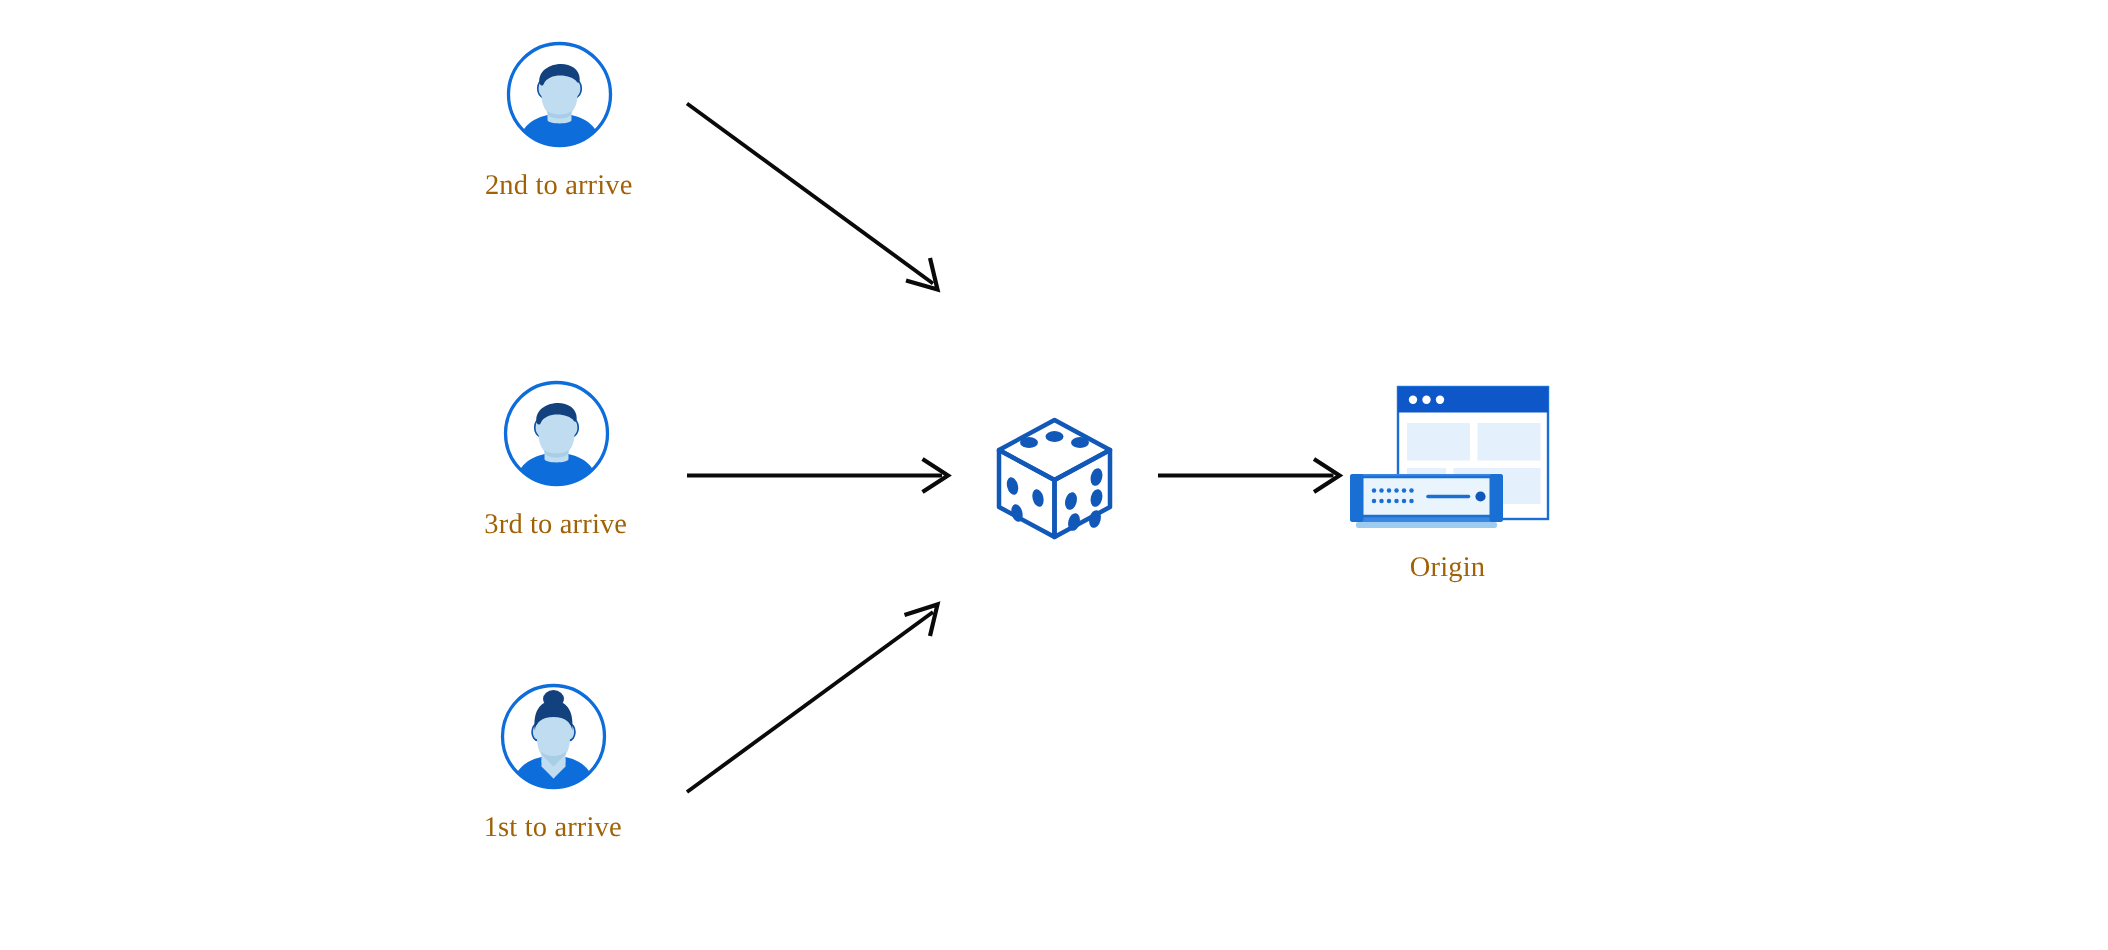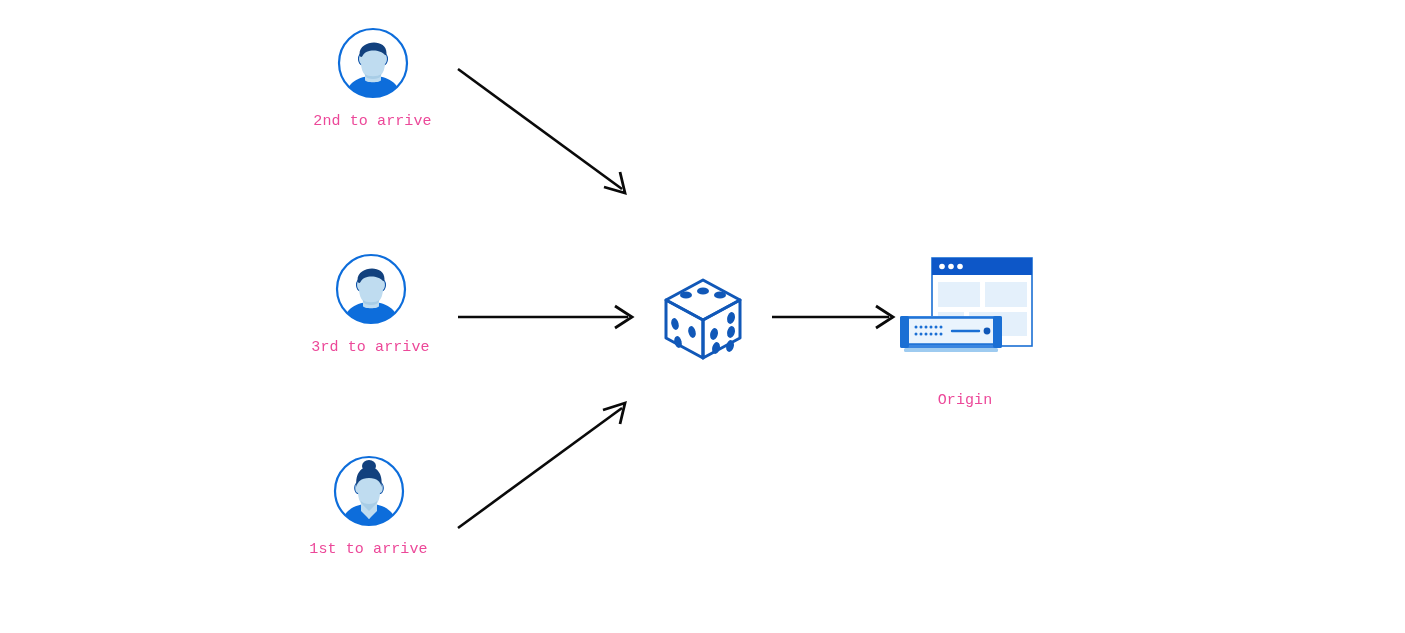--- a/index.html
+++ b/index.html
@@ -22,32 +22,32 @@
     position: absolute;
     display: flex;
     flex-direction: column;
     align-items: center;
   }
   .node-icon {
     display: block;
     line-height: 0;
   }
   .node-label {
-    font-family: Liberation Mono, monospace;
-    font-size: 15px;
-    color: #ec4899;
+    font-family: Liberation Serif, serif;
+    font-size: 19px;
+    color: #a16207;
     letter-spacing: 0.1px;
     white-space: nowrap;
     text-align: center;
   }
   .avatar-label {
     margin-top: 12px;
   }
   .origin-label {
-    margin-top: 26px;
+    margin-top: 2px;
   }
   #edge-layer {
     position: absolute;
     left: 0;
     top: 0;
     width: 1405px;
     height: 633px;
     pointer-events: none;
   }
   

